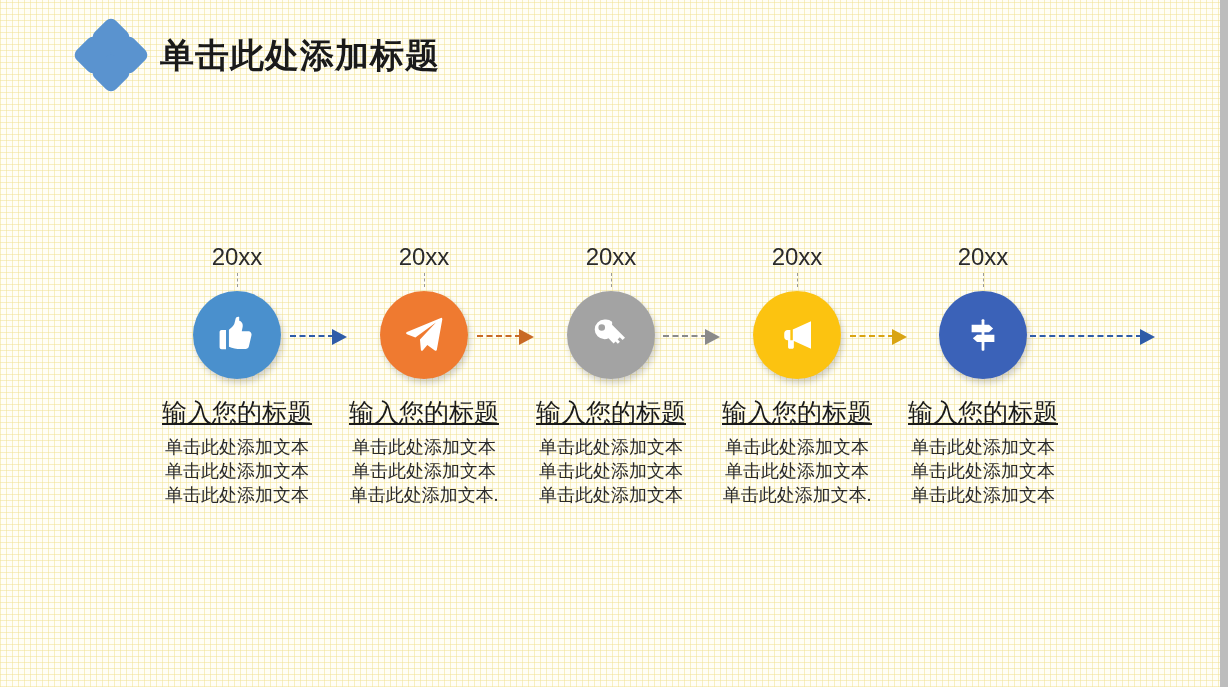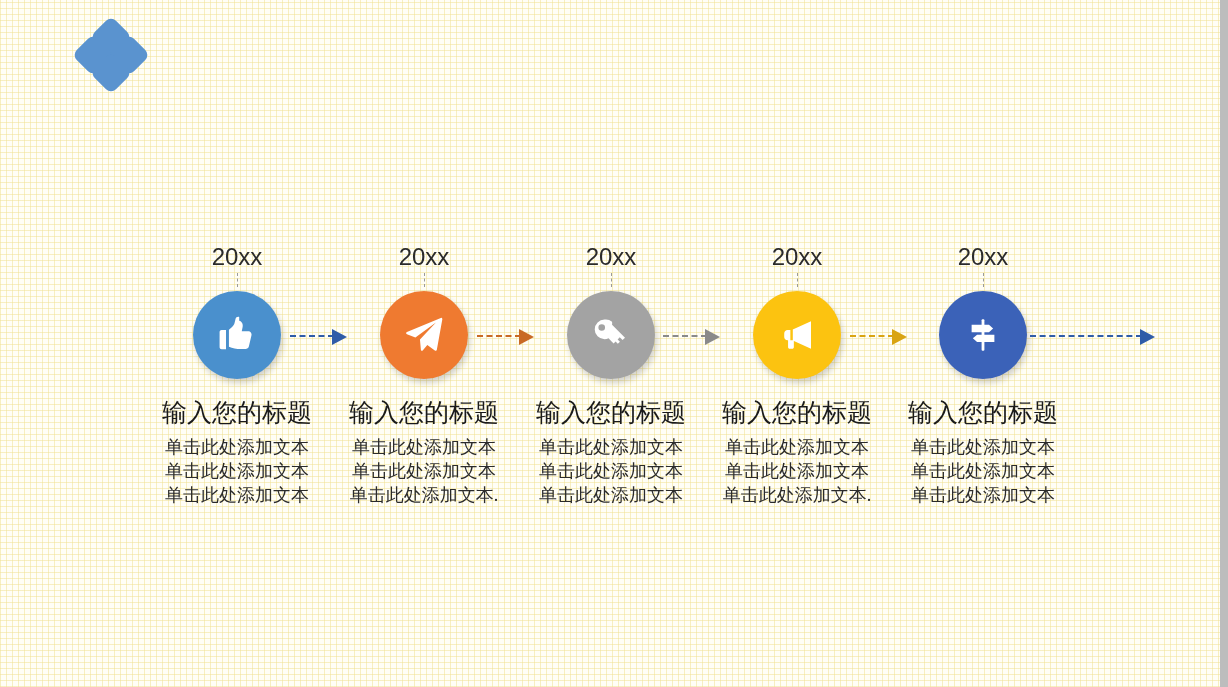--- a/index.html
+++ b/index.html
@@ -67,21 +67,21 @@
     margin:4px auto 0;
     box-shadow:2px 4px 6px rgba(0,0,0,0.18);
     display:flex; align-items:center; justify-content:center;
   }
   .circle svg { display:block; }
 
   .item-title {
     margin-top:20px;
     font-size:25px; color:#1a1a1a;
     font-family:"Liberation Serif", serif;
-    white-space:nowrap; line-height:1.1;
+    white-space:nowrap; line-height:1.1;text-decoration:underline;
   }
   .lines { margin-top:8px; }
   .lines div {
     font-size:18px; color:#2b2b2b;
     font-family:"Liberation Serif", serif;
     line-height:24px; white-space:nowrap;
   }
 
   
   .conn { position:absolute; top:329px; height:16px; }
@@ -112,20 +112,21 @@
 
 <div id="slide">
 
   <div id="header">
     <span class="logo">
       <i></i>
         <i></i>
         <i></i>
         <i></i>
     </span>
+    <h1 id="slide-title">单击此处添加标题</h1>
   </div>
 
   <div id="timeline">
 
     <div class="step s0">
       <div class="year">20xx</div>
       <div class="tick"></div>
       <div class="circle" style="background:#4a90cd">
         <span>
           <svg width="44" height="44" viewBox="0 0 24 24" fill="#ffffff">

